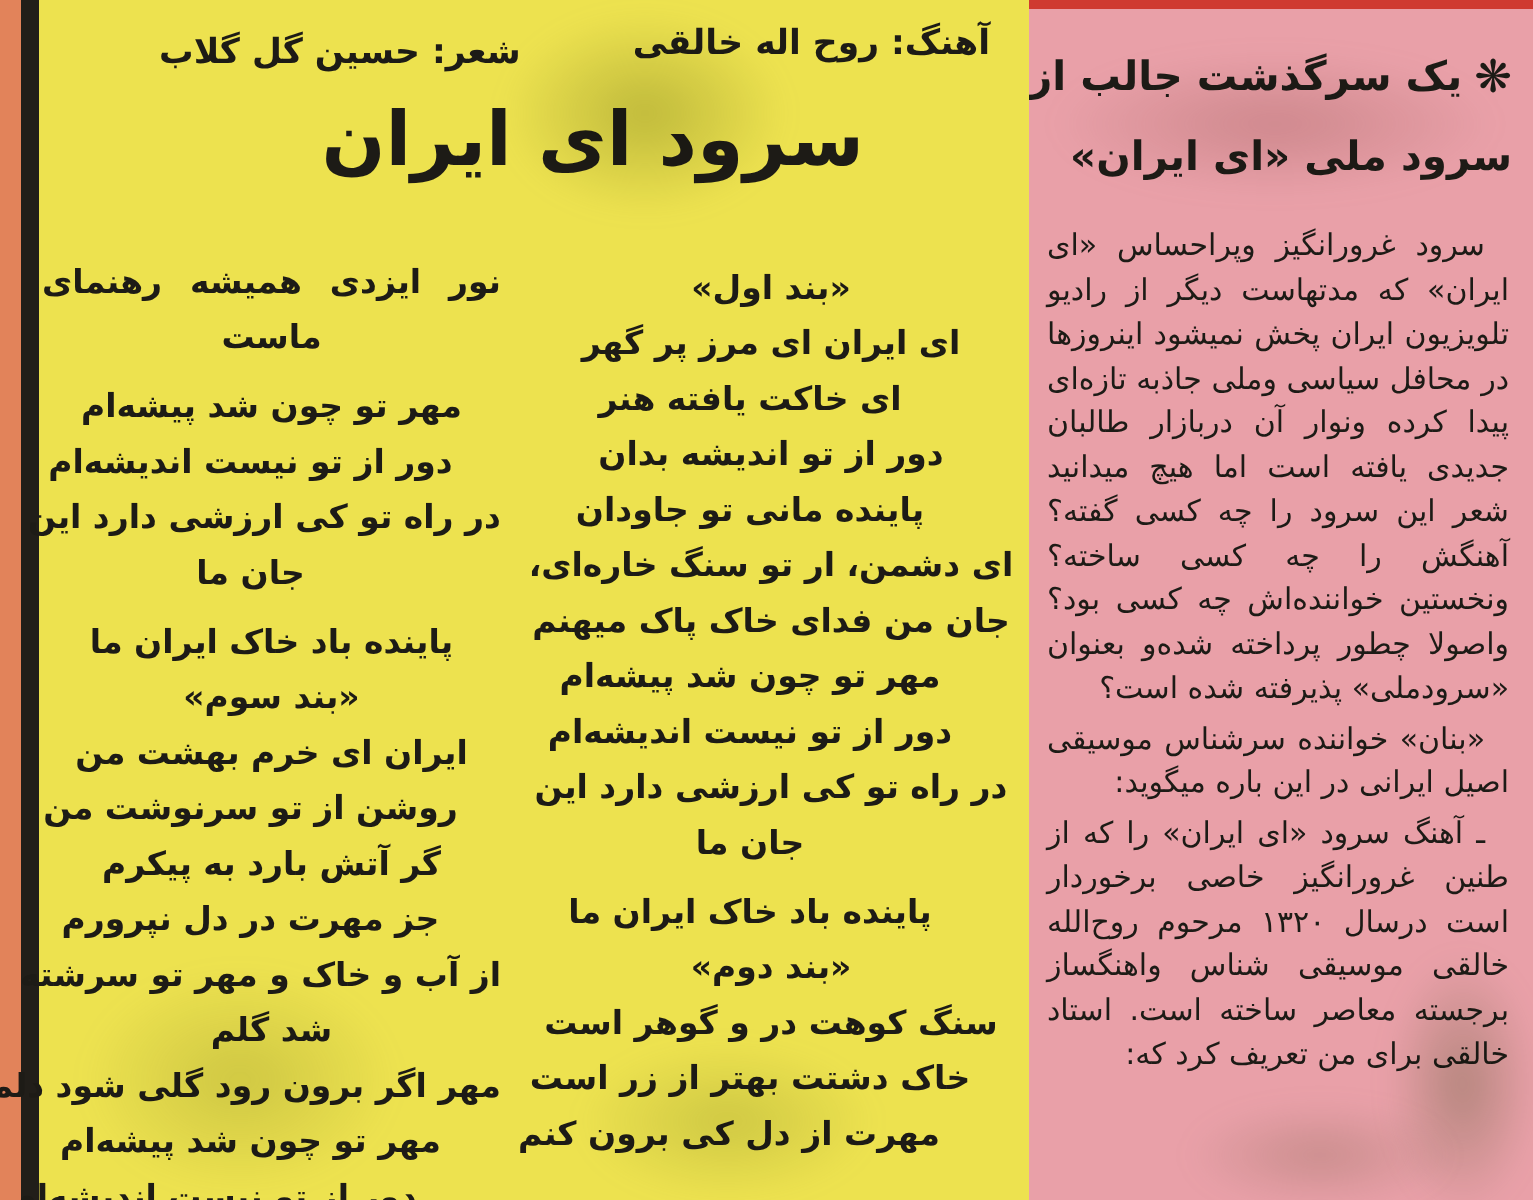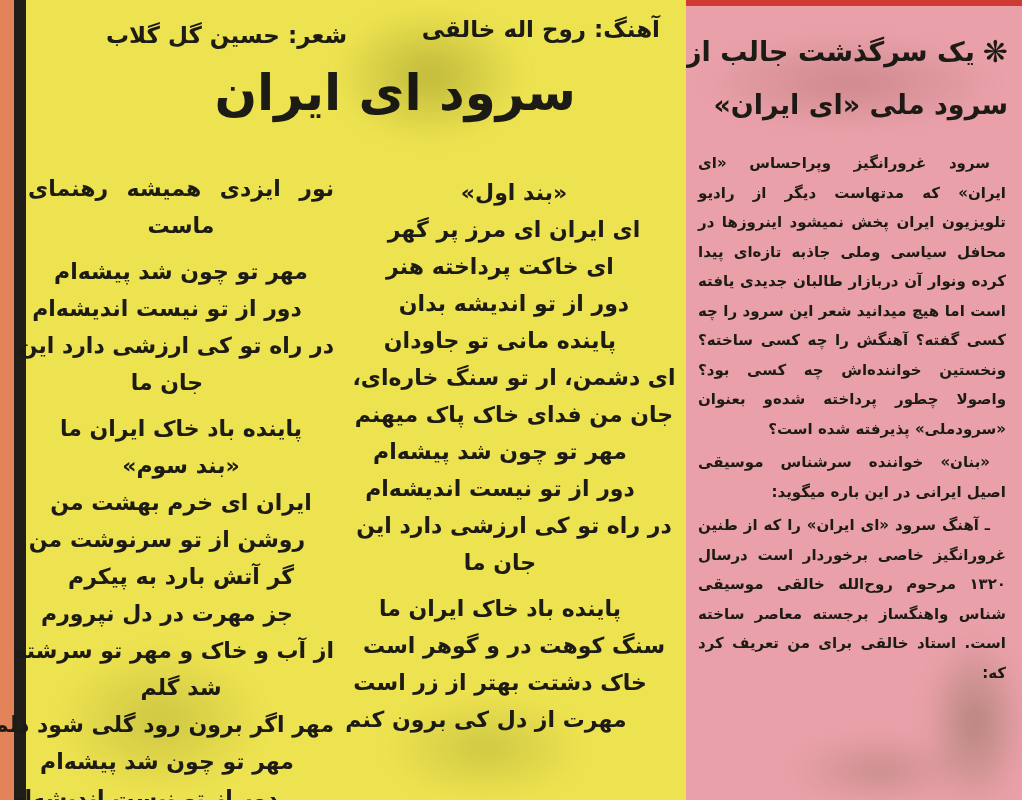--- a/index.html
+++ b/index.html
@@ -55,21 +55,21 @@
   .red-topline { position:absolute; left:0; top:0; width:336px; height:6px; background:var(--red-line,#cf3a31); }
   .headline {
     margin:24px 14px 0 8px; direction:rtl; text-align:right;
     font-size:27px; font-weight:bold; line-height:53px; white-space:nowrap;
   }
   .flower { font-size:30px; margin-left:8px; position:relative; top:1px; }
   .article-body {
     margin:18px 16px 0 12px; direction:rtl; text-align:justify;
   }
   .apara {
-    margin:0 0 4px 0; font-size:15px; font-weight:bold;
+    margin:0 0 4px 0; font-size:20px; font-weight:normal;
     line-height:29.5px; text-indent:16px;
   }
 
   
   .bleed { position:absolute; pointer-events:none; mix-blend-mode:multiply; filter:blur(9px); }
   .b1 { left:335px; top:8px;   width:190px; height:135px; background:radial-gradient(ellipse at center, rgba(125,135,85,.38), transparent 70%); }
   .b2 { left:700px; top:35px;  width:300px; height:95px;  background:radial-gradient(ellipse at center, rgba(150,118,108,.28), transparent 70%); }
   .b3 { left:55px;  top:645px; width:210px; height:150px; background:radial-gradient(ellipse at center, rgba(118,128,88,.24), transparent 70%); }
   .b4 { left:385px; top:695px; width:200px; height:105px; background:radial-gradient(ellipse at center, rgba(118,133,93,.24), transparent 70%); }
   .b5 { left:925px; top:635px; width:100px; height:175px; background:radial-gradient(ellipse at center, rgba(105,145,85,.38), transparent 70%); }
@@ -86,30 +86,31 @@
 
   <div class="anthem">
     <div class="credit credit-music">آهنگ: روح اله خالقی</div>
     <div class="credit credit-poet">شعر: حسین گل گلاب</div>
     <div class="anthem-title">سرود ای ایران</div>
 
     <div class="lyr-col col-right">
 
     <div class="lyr l-center">«بند اول»</div>
         <div class="lyr">ای ایران ای مرز پر گهر</div>
-        <div class="lyr l-ind1">ای خاکت پرداخته هنر</div>
+        <div class="lyr l-ind1">ای خاکت یافته هنر</div>
         <div class="lyr">دور از تو اندیشه بدان</div>
         <div class="lyr l-ind1">پاینده مانی تو جاودان</div>
         <div class="lyr">ای دشمن، ار تو سنگ خاره‌ای،</div>
         <div class="lyr">جان من فدای خاک پاک میهنم</div>
         <div class="lyr l-ind1">مهر تو چون شد پیشه‌ام</div>
         <div class="lyr l-ind1">دور از تو نیست اندیشه‌ام</div>
         <div class="lyr">در راه تو کی ارزشی دارد این</div>
         <div class="lyr l-ind1">جان ما</div>
         <div class="lyr l-ind1 mt">پاینده باد خاک ایران ما</div>
+        <div class="lyr l-center">«بند دوم»</div>
         <div class="lyr">سنگ کوهت در و گوهر است</div>
         <div class="lyr l-ind1">خاک دشتت بهتر از زر است</div>
         <div class="lyr l-ind2">مهرت از دل کی برون کنم</div>
       </div>
 
     <div class="lyr-col col-left">
 
     <div class="lyr l-just">نور ایزدی همیشه رهنمای</div>
         <div class="lyr">ماست</div>
         <div class="lyr mt">مهر تو چون شد پیشه‌ام</div>

